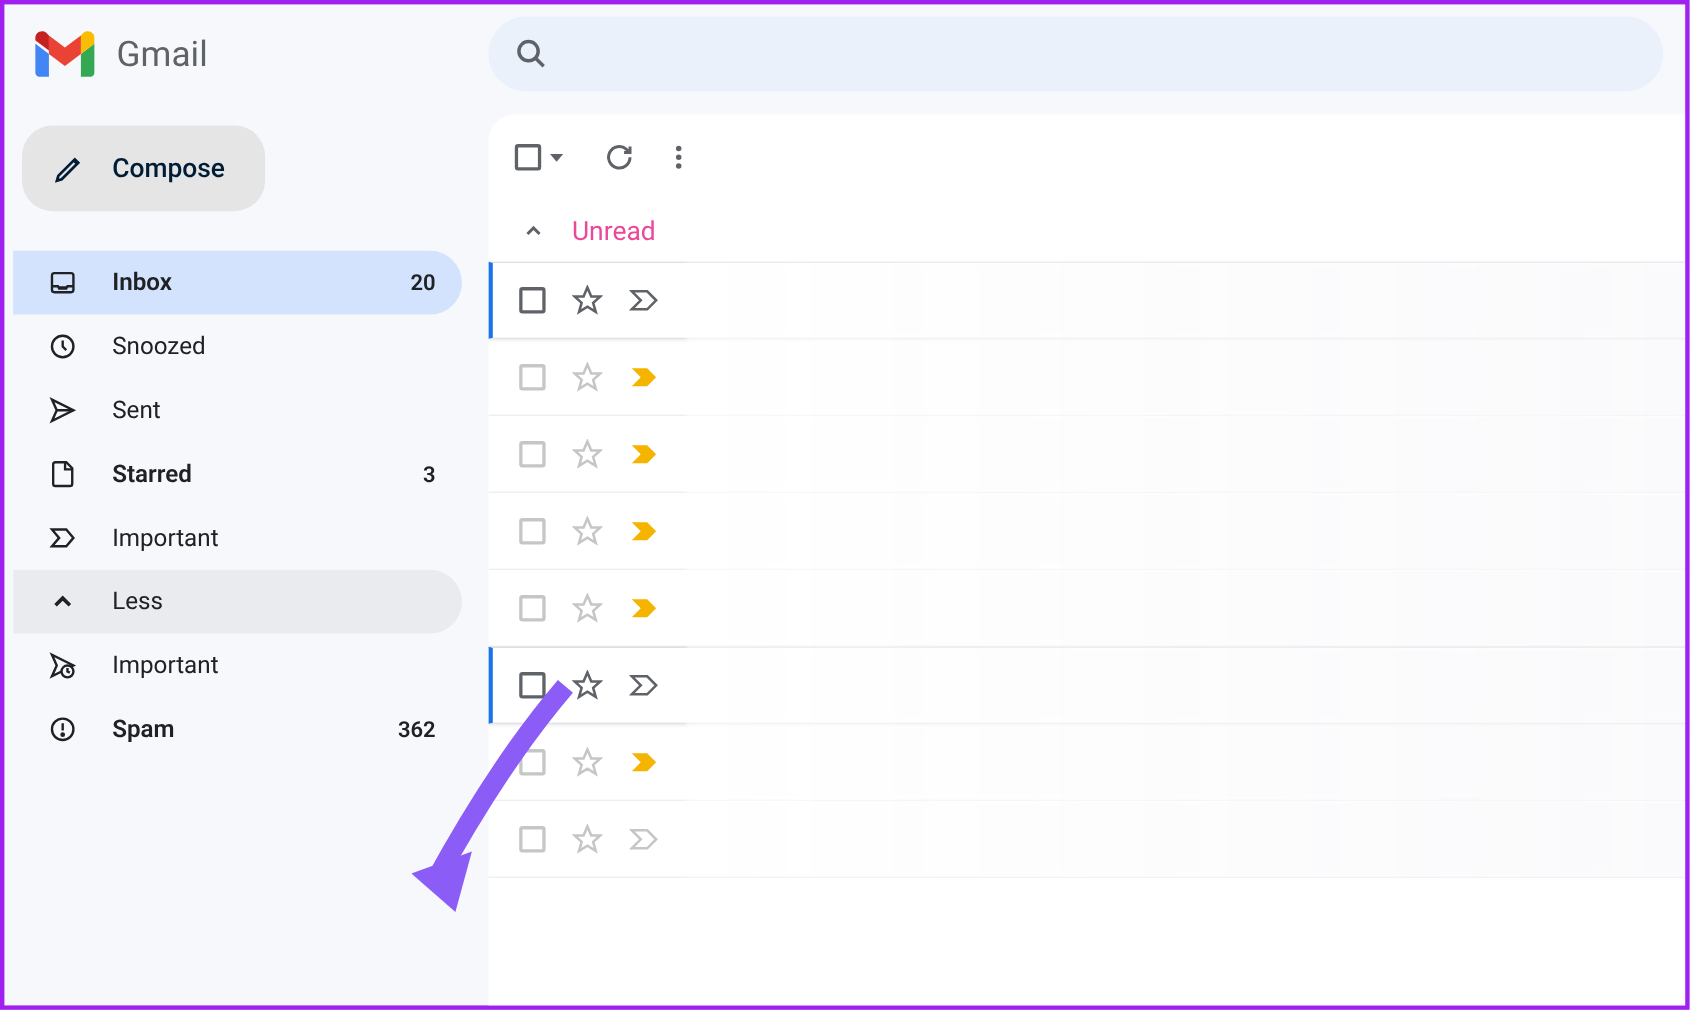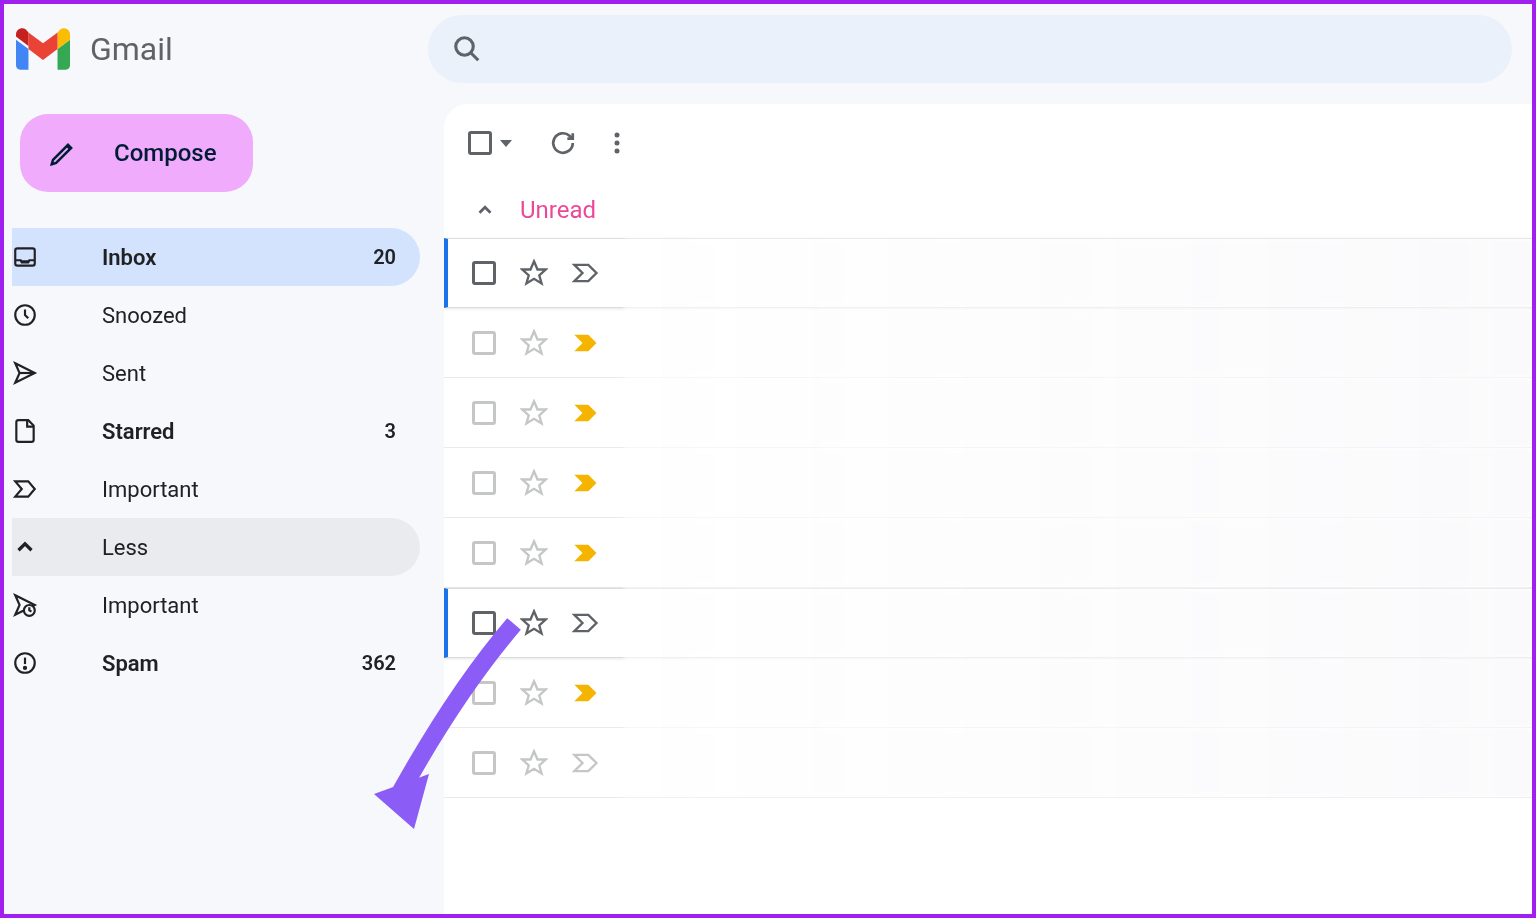--- a/index.html
+++ b/index.html
@@ -9,21 +9,21 @@
   width: 1536px;
   height: 918px;
   overflow: hidden;
   border: 4px solid #a020f0;
   position: relative;
 }
 .header {
   display: flex;
   align-items: center;
   height: 90px;
-  padding-left: 12px;
+  padding-left: 28px;
   justify-content: flex-end;
 }
 .logo-area {
   display: flex;
   align-items: center;
   width: 412px;
 }
 .gmail-logo {
   width: 54px;
   height: 42px;
@@ -64,48 +64,47 @@
   height: calc(100% - 90px);
 }
 .sidebar {
   width: 440px;
   padding-top: 20px;
   padding-left: 8px;
 }
 .compose-btn {
   display: flex;
   align-items: center;
-  background: #f0abfc;
+  background: #e5e5e5;
   border-radius: 28px;
   padding: 24px 36px 24px 28px;
   margin-left: 8px;
   margin-bottom: 36px;
   width: fit-content;
   cursor: pointer;
-  gap: 12px;
 }
 .compose-btn .pencil-icon {
   width: 30px;
   height: 30px;
   margin-right: 24px;
 }
 .compose-btn span {
   font-size: 24px;
   color: #001d35;
   font-weight: 500;
 }
 .nav-item {
   display: flex;
   align-items: center;
   height: 58px;
+  padding-left: 32px;
   padding-right: 24px;
   border-radius: 0 29px 29px 0;
   cursor: pointer;
   margin-right: 24px;
-  gap: 32px;
 }
 .nav-item.active { background: #d3e3fd; }
 .nav-item.hover { background: #eaebef; }
 .nav-item .icon {
   width: 26px;
   height: 26px;
   margin-right: 32px;
   color: #202124;
   flex-shrink: 0;
 }

